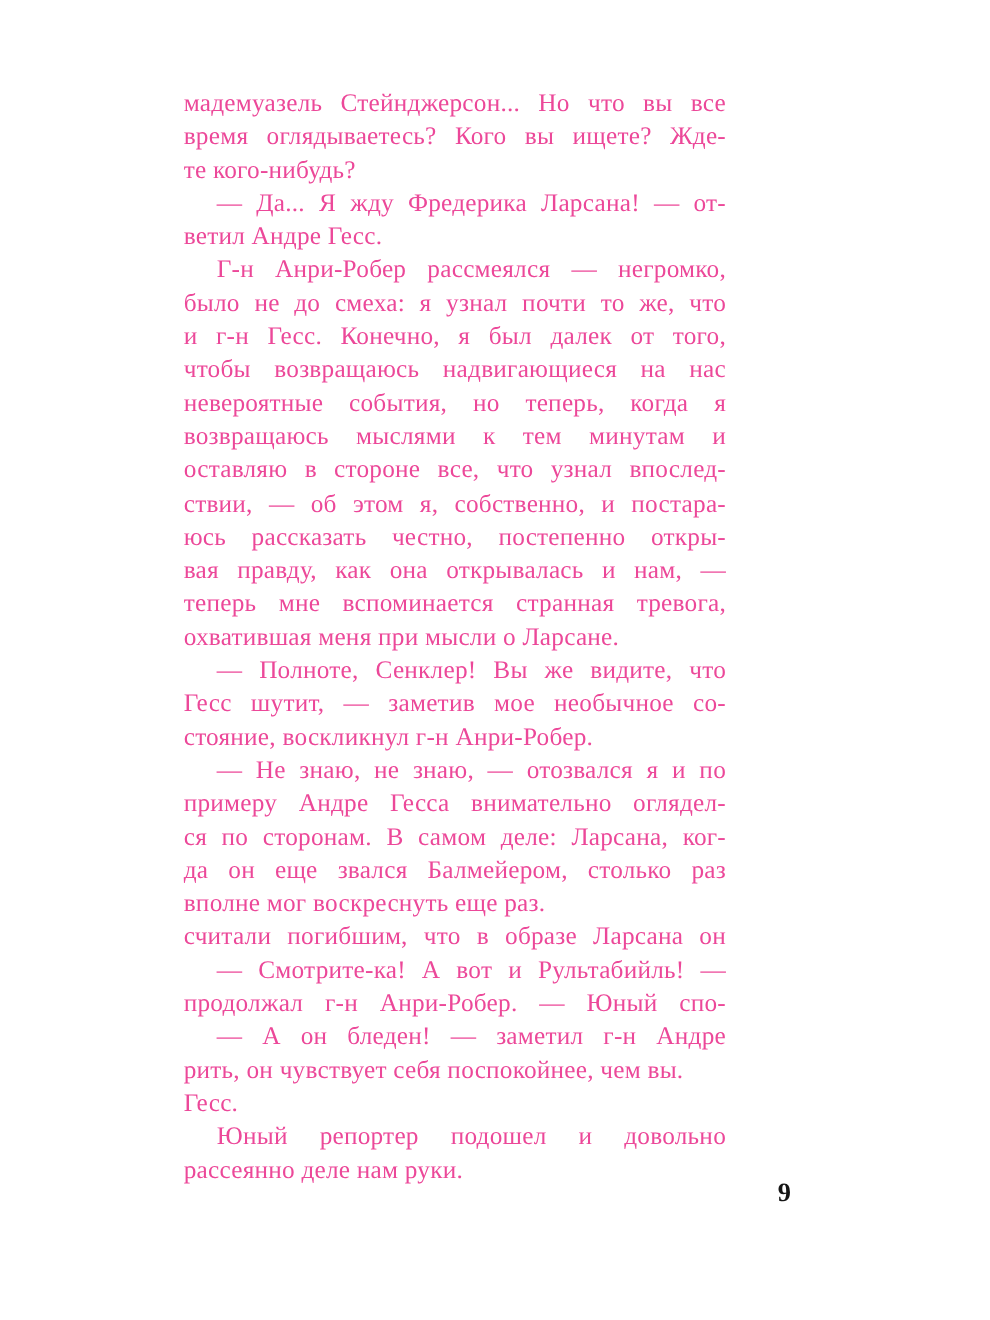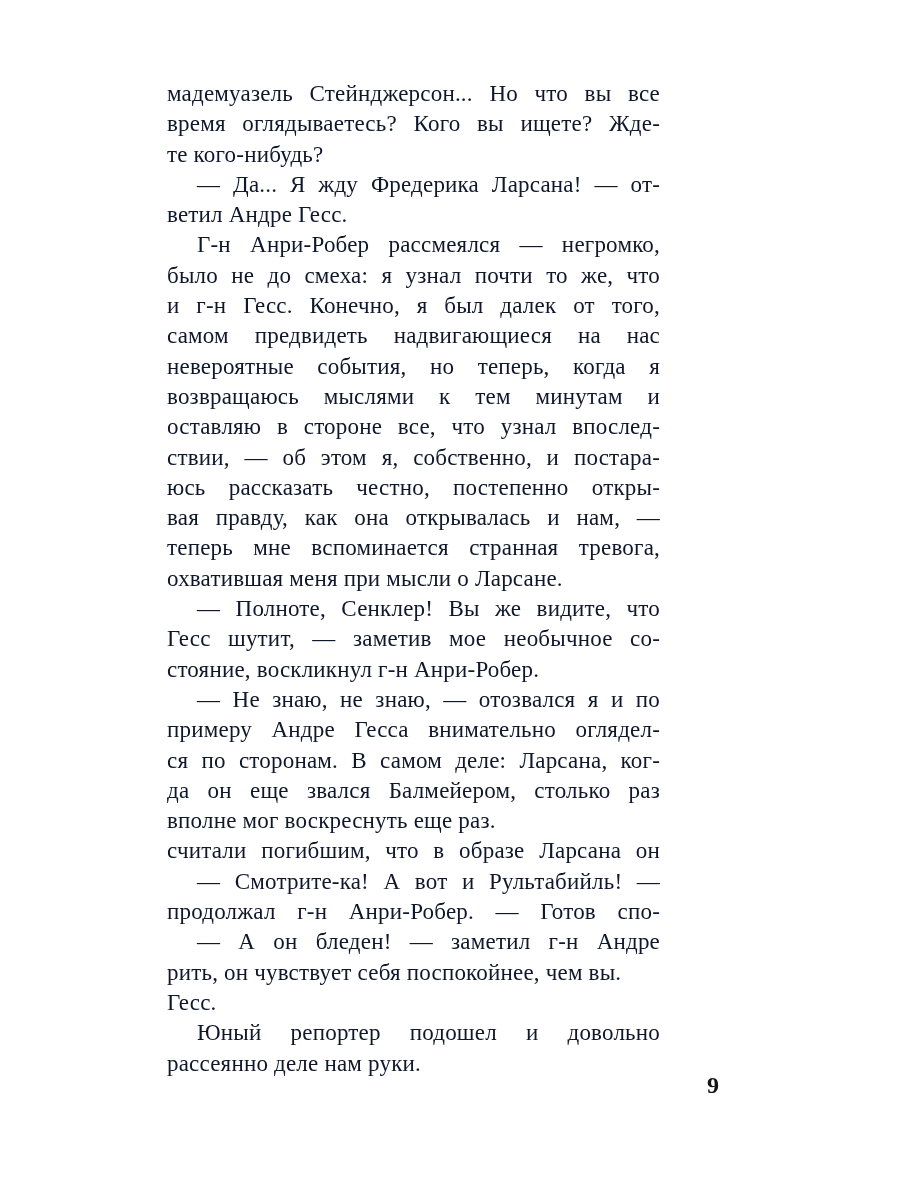--- a/index.html
+++ b/index.html
@@ -21,21 +21,21 @@
     height: 1200px;
     background: #ffffff;
   }
   .text-column {
     position: absolute;
     left: 167px;
     top: 79px;
     width: 493px;
     font-size: 23px;
     line-height: 30.3px;
-    color: #0f172a;
+    color: #ec4899;
     letter-spacing: 0.2px;
   }
   .line {
     text-align: justify;
     text-align-last: justify;
     text-justify: inter-word;
     white-space: normal;
     height: 30.3px;
     overflow: visible;
   }
@@ -64,40 +64,40 @@
 <div class="book-page">
   <div class="text-column">
       <div class="line">мадемуазель Стейнджерсон... Но что вы все</div>
       <div class="line">время оглядываетесь? Кого вы ищете? Жде-</div>
       <div class="line last">те кого-нибудь?</div>
       <div class="line indent">— Да... Я жду Фредерика Ларсана! — от-</div>
       <div class="line last">ветил Андре Гесс.</div>
       <div class="line indent">Г-н Анри-Робер рассмеялся — негромко,</div>
       <div class="line">было не до смеха: я узнал почти то же, что</div>
       <div class="line">и г-н Гесс. Конечно, я был далек от того,</div>
-      <div class="line">самом предвидеть надвигающиеся на нас</div>
+      <div class="line">чтобы возвращаюсь надвигающиеся на нас</div>
       <div class="line">невероятные события, но теперь, когда я</div>
       <div class="line">возвращаюсь мыслями к тем минутам и</div>
       <div class="line">оставляю в стороне все, что узнал впослед-</div>
       <div class="line">ствии, — об этом я, собственно, и постара-</div>
       <div class="line">юсь рассказать честно, постепенно откры-</div>
       <div class="line">вая правду, как она открывалась и нам, —</div>
       <div class="line">теперь мне вспоминается странная тревога,</div>
       <div class="line last">охватившая меня при мысли о Ларсане.</div>
       <div class="line indent">— Полноте, Сенклер! Вы же видите, что</div>
       <div class="line">Гесс шутит, — заметив мое необычное со-</div>
       <div class="line last">стояние, воскликнул г-н Анри-Робер.</div>
       <div class="line indent">— Не знаю, не знаю, — отозвался я и по</div>
       <div class="line">примеру Андре Гесса внимательно оглядел-</div>
       <div class="line">ся по сторонам. В самом деле: Ларсана, ког-</div>
       <div class="line">да он еще звался Балмейером, столько раз</div>
       <div class="line last">вполне мог воскреснуть еще раз.</div>
       <div class="line">считали погибшим, что в образе Ларсана он</div>
       <div class="line indent">— Смотрите-ка! А вот и Рультабийль! —</div>
-      <div class="line">продолжал г-н Анри-Робер. — Готов спо-</div>
+      <div class="line">продолжал г-н Анри-Робер. — Юный спо-</div>
       <div class="line indent">— А он бледен! — заметил г-н Андре</div>
       <div class="line last">рить, он чувствует себя поспокойнее, чем вы.</div>
       <div class="line last">Гесс.</div>
       <div class="line indent">Юный репортер подошел и довольно</div>
       <div class="line last">рассеянно деле нам руки.</div>
     </div>
   <div class="page-number">9</div>
 </div>
 
 </body></html>

